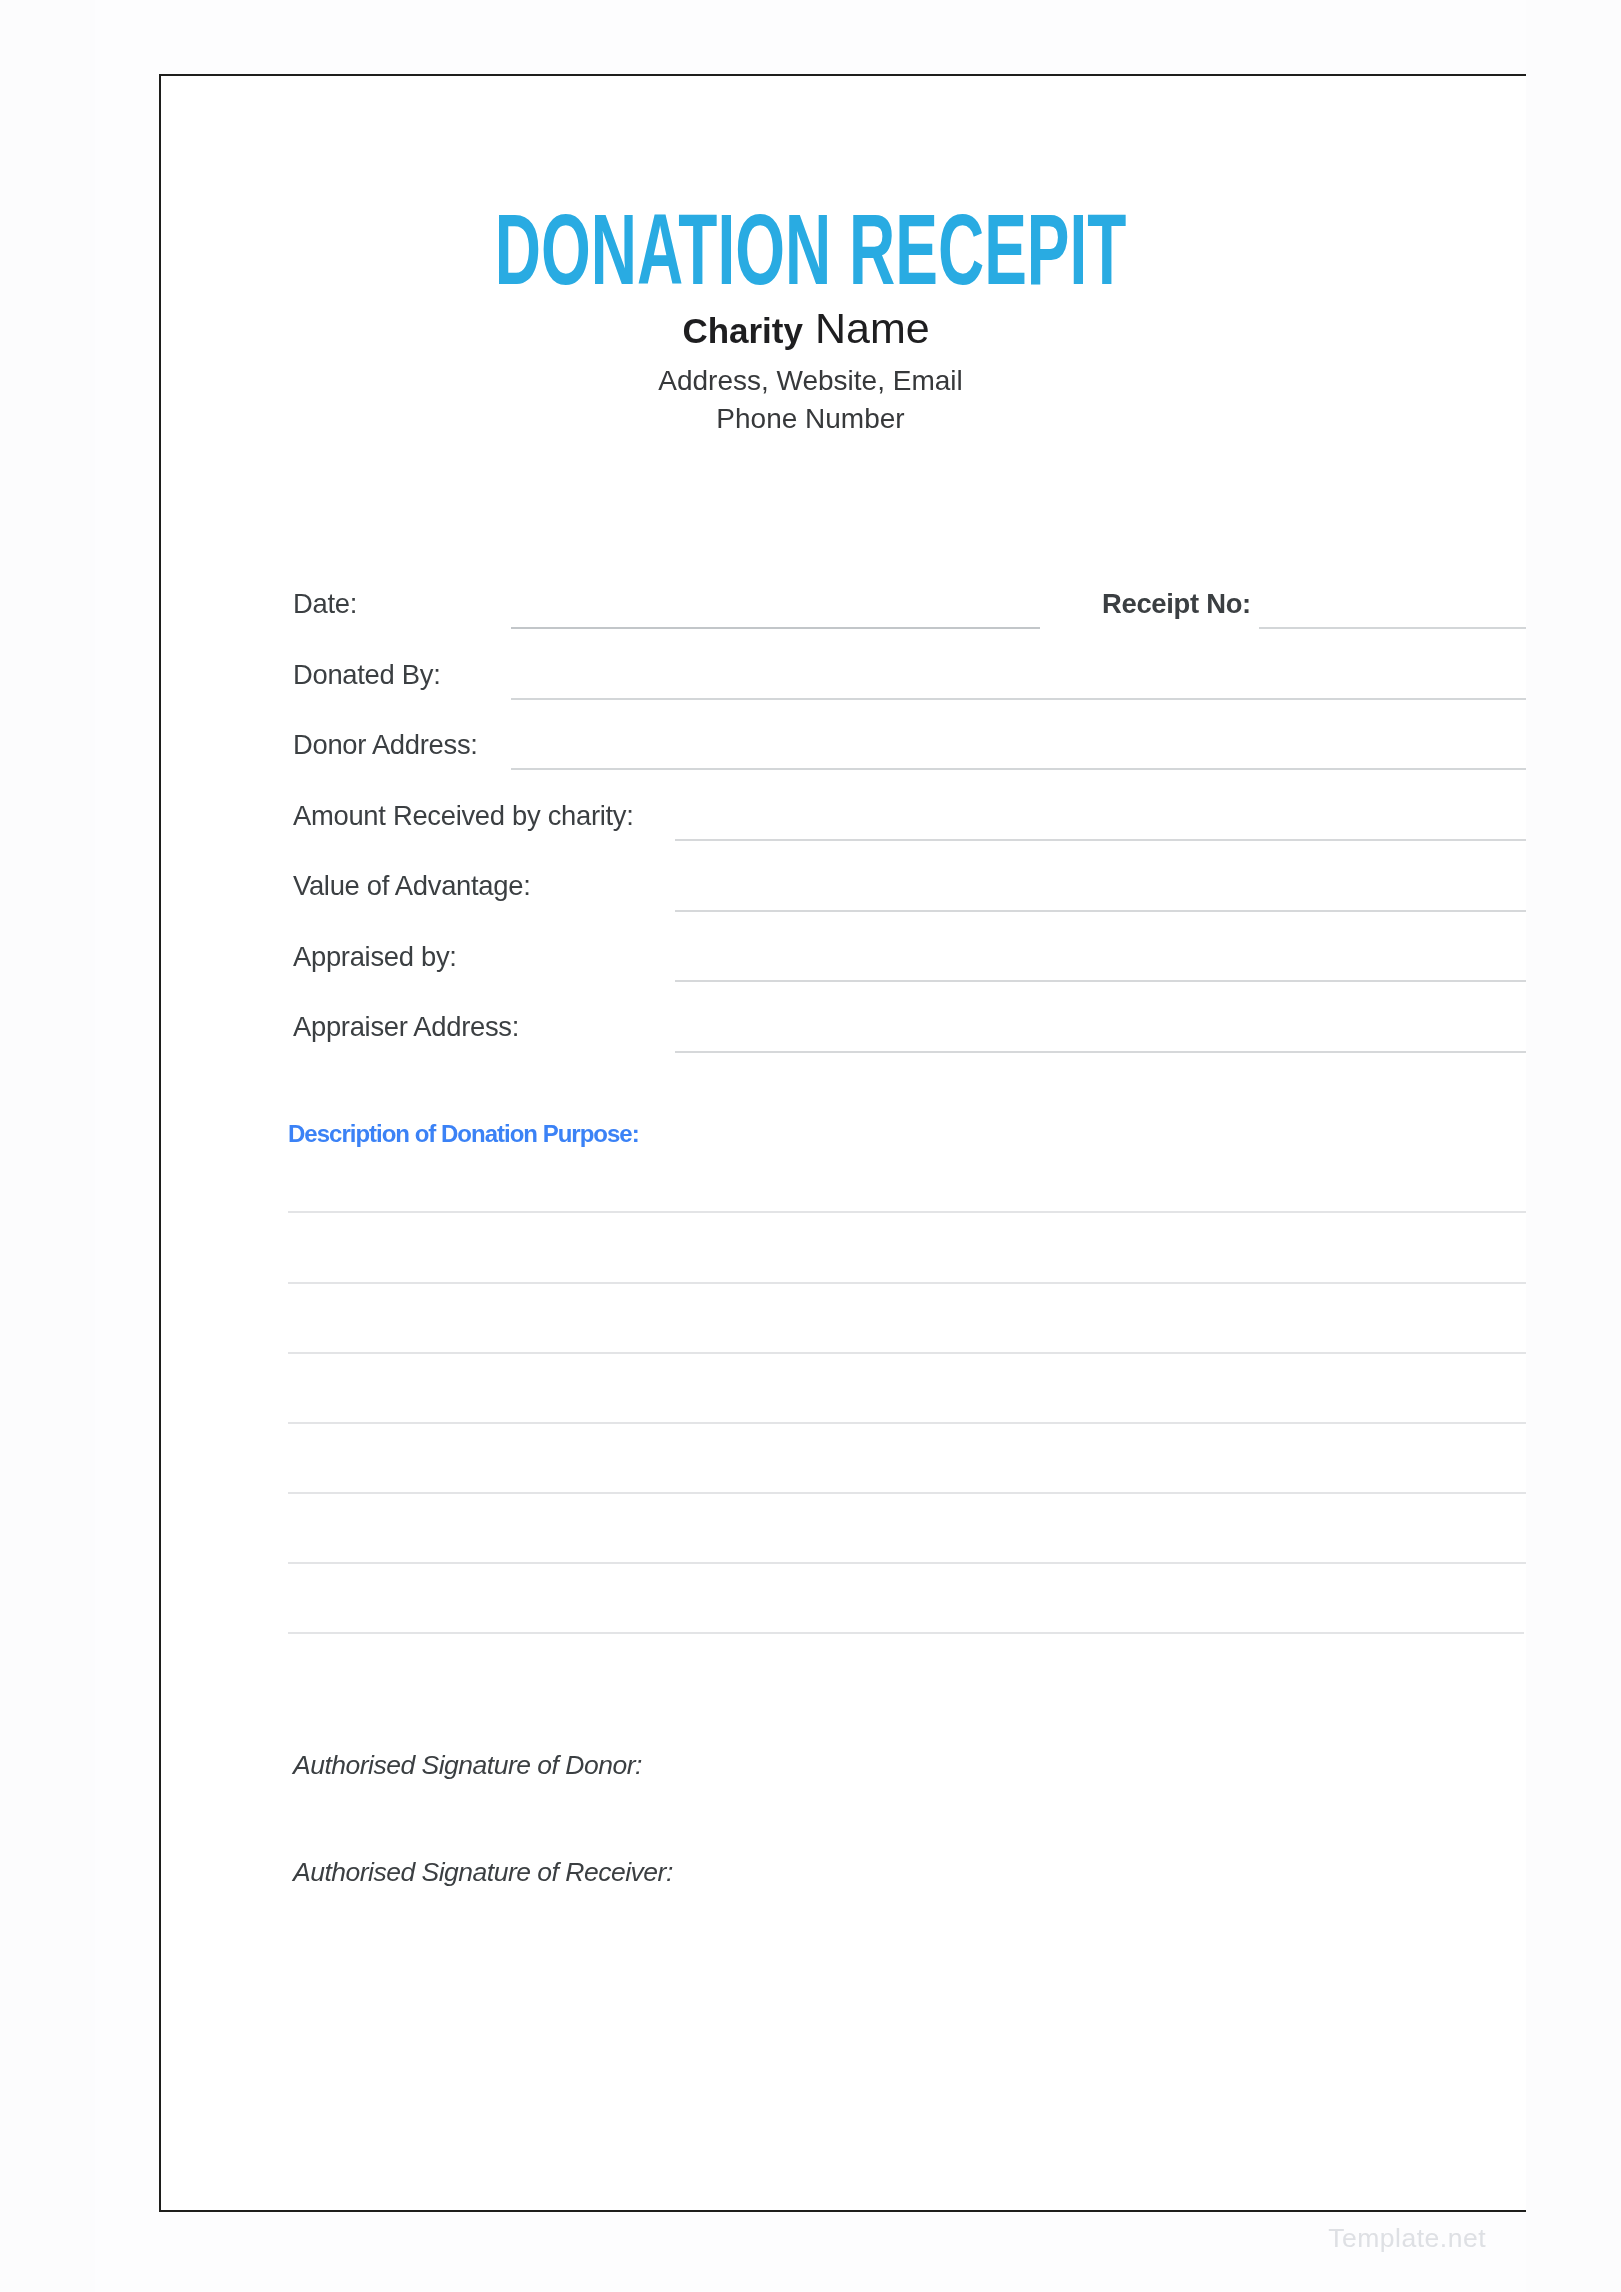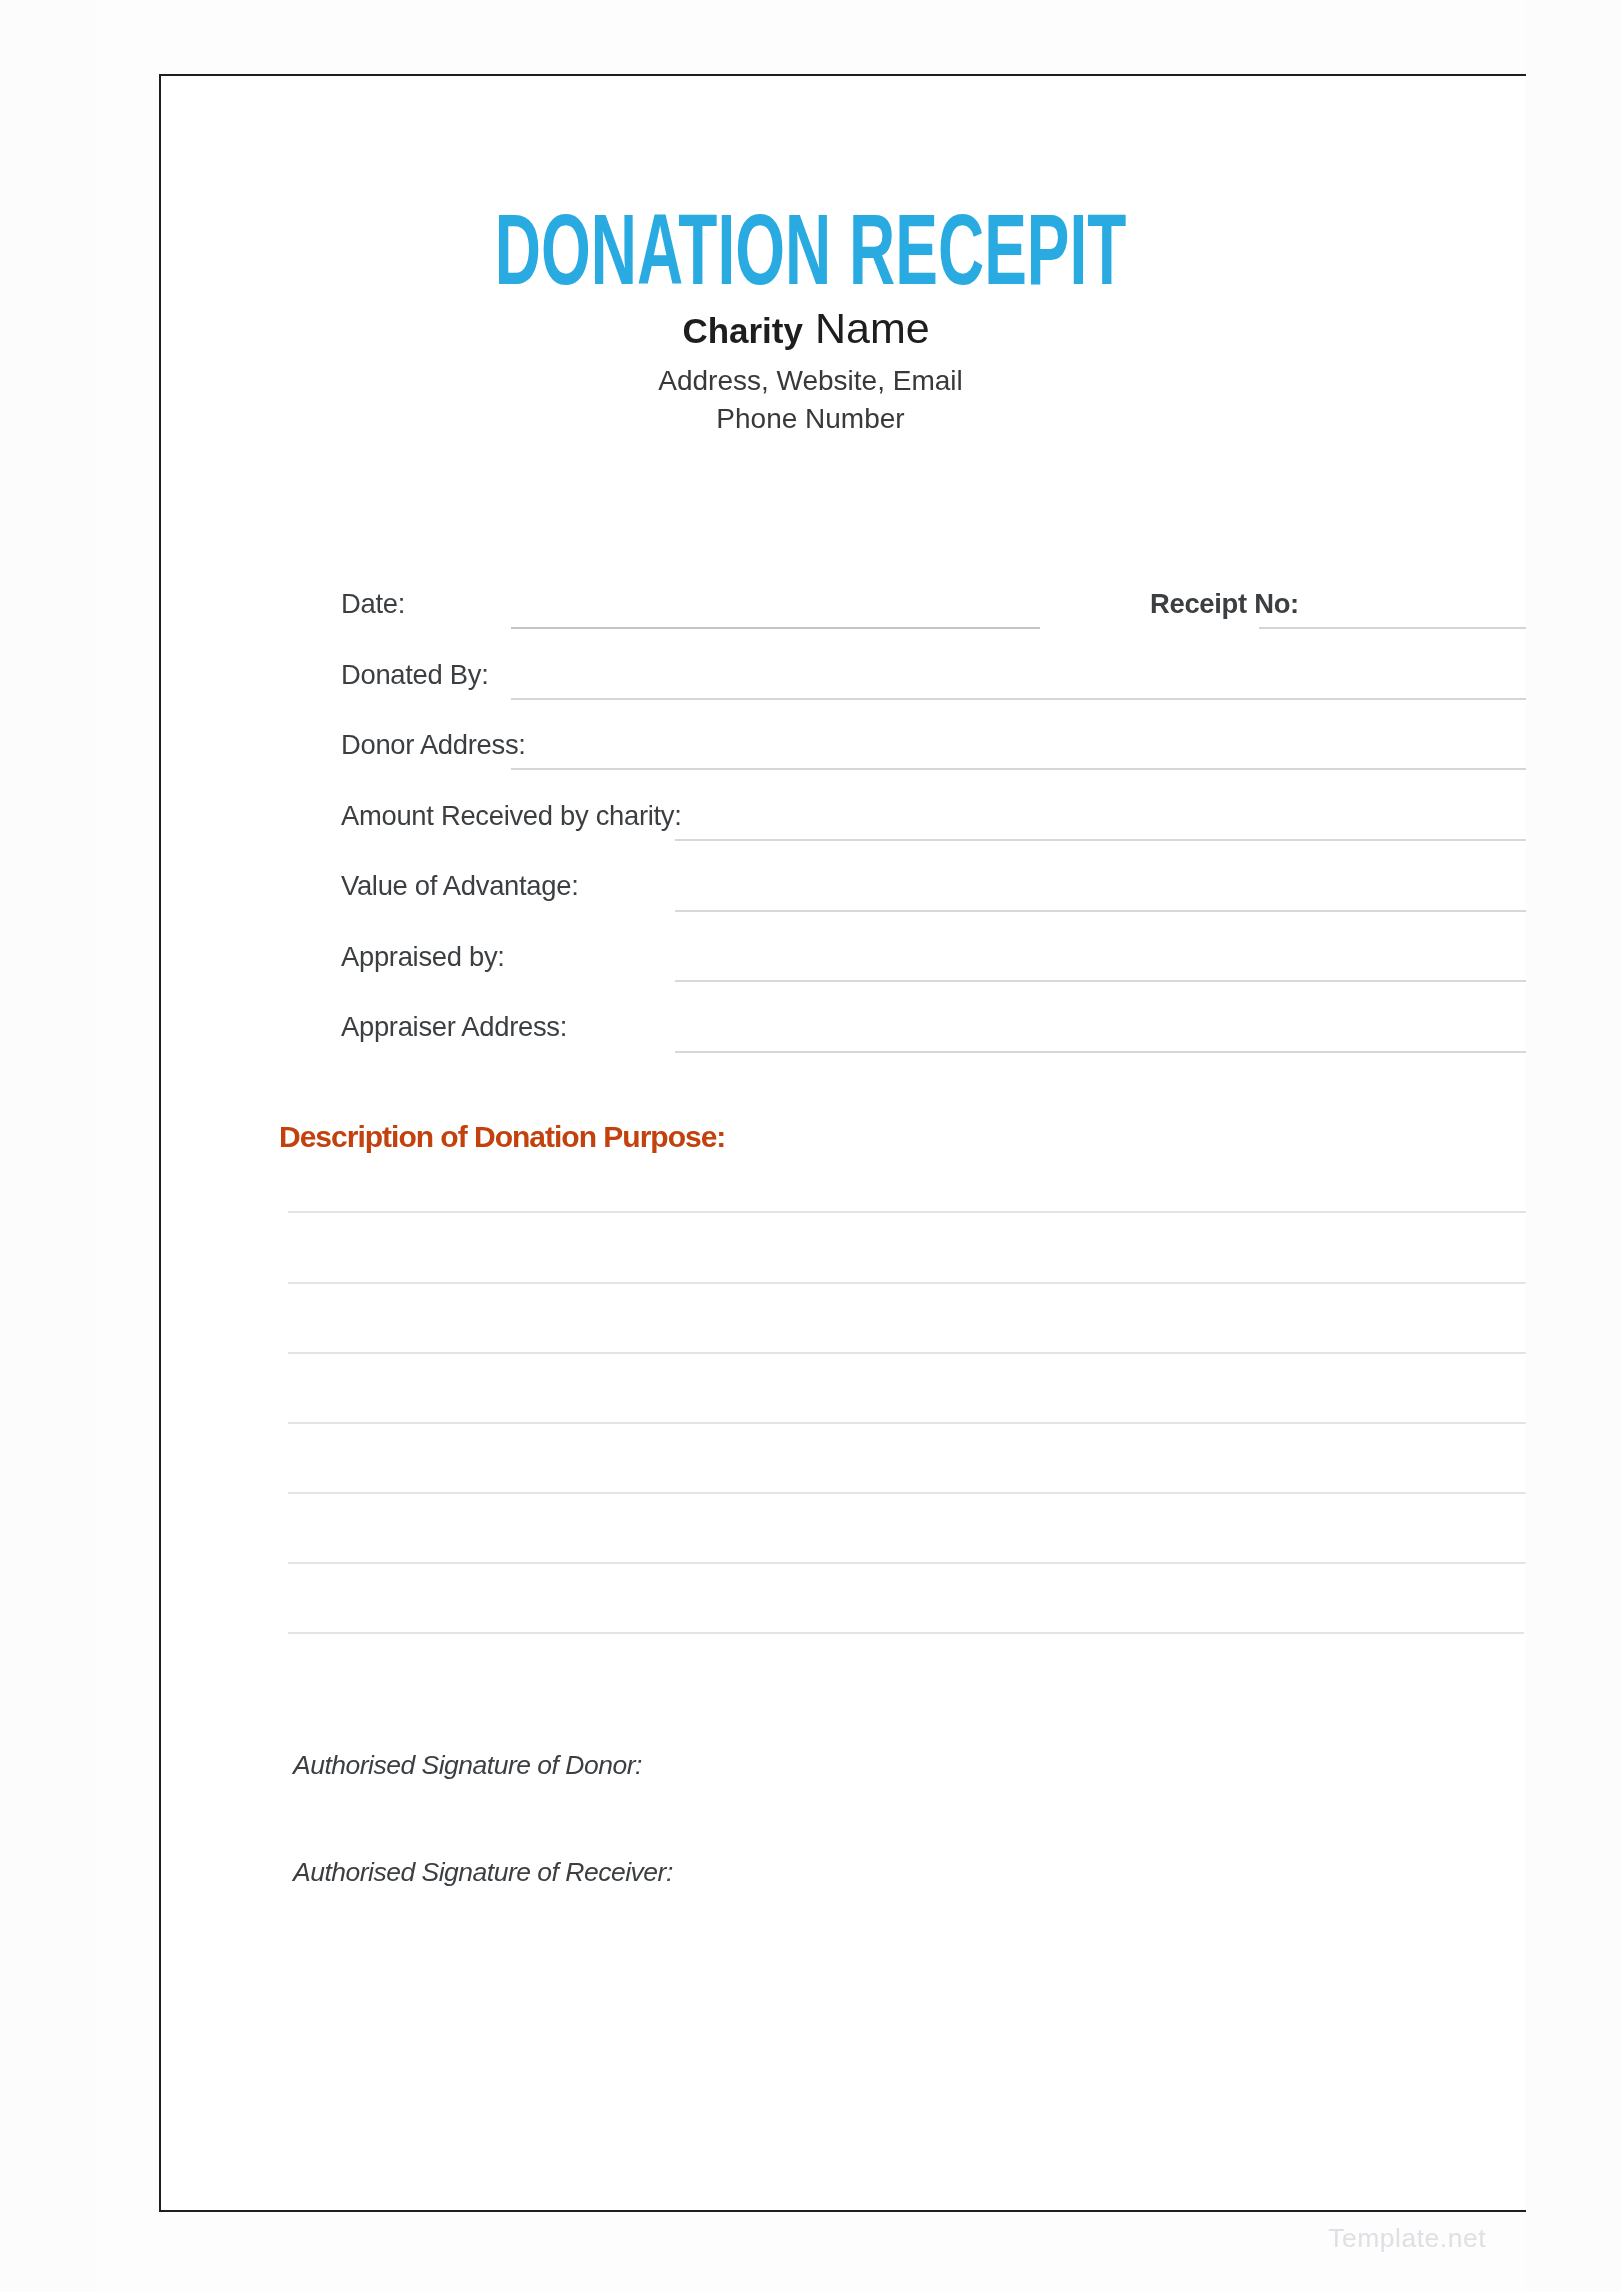--- a/index.html
+++ b/index.html
@@ -76,21 +76,20 @@
   .phone { top: 405px; }
 
   .field-label {
     position: absolute;
     left: 198px;
     line-height: 1;
     font-size: 27.4px;
     letter-spacing: -0.3px;
     color: #3b3f42;
     white-space: nowrap;
-    margin-left: 48px;
   }
   .receipt-label {
     left: 1007px;
     font-weight: bold;
   }
   .field-line {
     position: absolute;
     height: 2px;
     background: #d3d6d8;
   }
@@ -98,27 +97,27 @@
   .line-receipt { left: 1164px; top: 627px;  width: 269px; }
   .line-r1      { left: 416px;  top: 698px;  width: 1019px; }
   .line-r2      { left: 416px;  top: 768px;  width: 1019px; }
   .line-r3      { left: 580px;  top: 839px;  width: 855px; background: #d6d8da; }
   .line-r4      { left: 580px;  top: 910px;  width: 855px; background: #d6d8da; }
   .line-r5      { left: 580px;  top: 980px; width: 855px; background: #d6d8da; }
   .line-r6      { left: 580px;  top: 1051px; width: 855px; background: #d6d8da; }
 
   .desc-heading {
     position: absolute;
-    left: 184px;
+    left: 193px;
     top: 1122px;
     line-height: 1;
-    font-size: 30px;
+    font-size: 24px;
     font-weight: 700;
     letter-spacing: -1px;
-    color: #c2410c;
+    color: #3b82f6;
     white-space: nowrap;
   }
   .ruled-line {
     position: absolute;
     left: 193px;
     width: 1251px;
     height: 2px;
     background: #e3e4e6;
   }
   .rl-0 { top: 1211px; }

